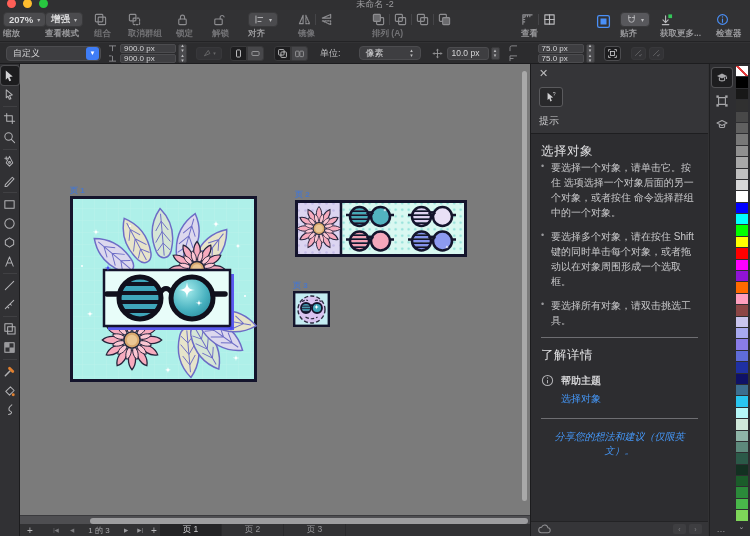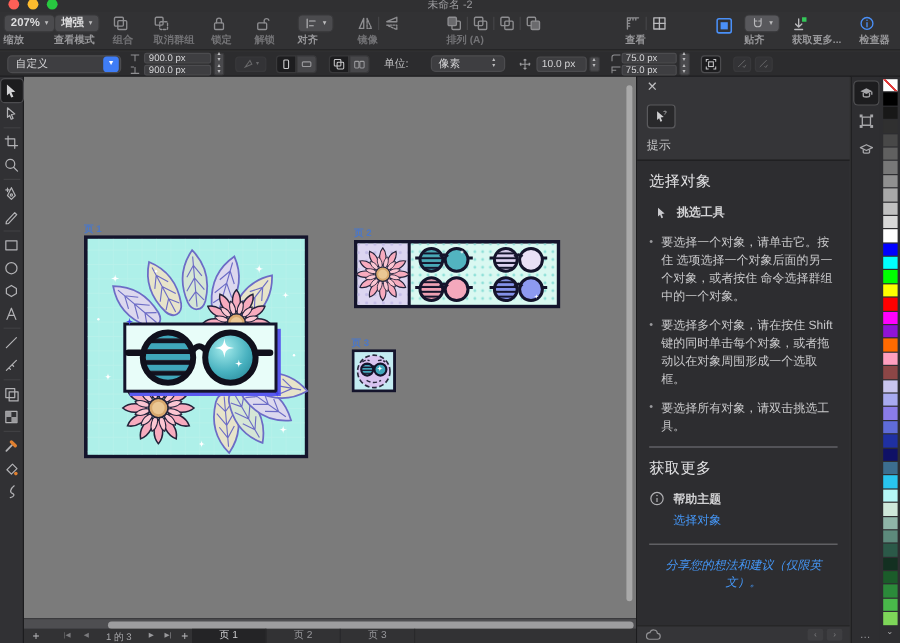--- a/index.html
+++ b/index.html
@@ -422,21 +422,21 @@
         </div>
     </div>
     <div style="display:flex;flex-direction:column;gap:3px;margin-left:9px">
       <svg viewBox="0 0 10 8" style="width:9px;height:7px;stroke:#909093;fill:none;stroke-width:1">
           <path d="M1 7 V3 a2 2 0 0 1 2 -2 h6"></path>
         </svg>
       <svg viewBox="0 0 10 8" style="width:9px;height:7px;stroke:#909093;fill:none;stroke-width:1">
           <path d="M1 7 V1 h8 M1 4 h4"></path>
         </svg>
     </div>
-    <div style="display:flex;align-items:center;gap:2px;margin-left:0">
+    <div style="display:flex;align-items:center;gap:2px;margin-left:20px">
       <div style="display:flex;flex-direction:column;gap:1px">
         <div class="field mini-field" style="width:46px">75.0 px</div>
         <div class="field mini-field" style="width:46px">75.0 px</div>
       </div>
       <div class="stepper" style="height:19px">
           <span>▴</span>
           <span>▾</span>
           <span>▴</span>
           <span>▾</span>
         </div>
@@ -678,40 +678,34 @@
       <div class="learn-toolbtn">
         <svg viewBox="0 0 14 14" style="width:12px;height:12px">
             <path d="M3,2 L9.5,7.5 L6.5,8 L8,11.5 L6.3,12.2 L5,8.8 L3,10.5 Z" fill="#d0d0d2"></path>
             <text x="9" y="6" font-size="6" fill="#d0d0d2" font-family="Liberation Sans, sans-serif">?</text>
           </svg>
       </div>
       <div class="learn-tips">提示</div>
     </div>
     <div class="learn-body">
       <div class="learn-h1">选择对象</div>
-      <div class="learn-toolname">
-        <svg viewBox="0 0 14 14" style="width:11px;height:11px;flex:none">
-            <path d="M3,1.5 L10,7.5 L6.8,8 L8.4,11.8 L6.6,12.5 L5.2,8.9 L3,10.8 Z" fill="#cacace"></path>
-          </svg>
-        <span>挑选工具</span>
-      </div>
       <div class="bullet">
         <span class="bm">•</span>
         <span>要选择一个对象，请单击它。按住 选项选择一个对象后面的另一个对象，或者按住 命令选择群组中的一个对象。</span>
       </div>
       <div class="bullet">
         <span class="bm">•</span>
         <span>要选择多个对象，请在按住 Shift 键的同时单击每个对象，或者拖动以在对象周围形成一个选取框。</span>
       </div>
       <div class="bullet">
         <span class="bm">•</span>
         <span>要选择所有对象，请双击挑选工具。</span>
       </div>
       <div class="ldiv"></div>
-      <div class="learn-h2">获取更多</div>
+      <div class="learn-h2">了解详情</div>
       <div class="helprow">
         <svg viewBox="0 0 14 14" style="width:13px;height:13px;flex:none;stroke:#b0b0b3;fill:none;stroke-width:1.1">
             <circle cx="7" cy="7" r="5.5"></circle>
             <path d="M7 6.5 V10"></path>
             <circle cx="7" cy="4.3" r="0.7" fill="#b0b0b3" stroke="none"></circle>
           </svg>
         <div class="help-texts">
           <div class="help-label">帮助主题</div>
           <div class="help-link">选择对象</div>
         </div>

